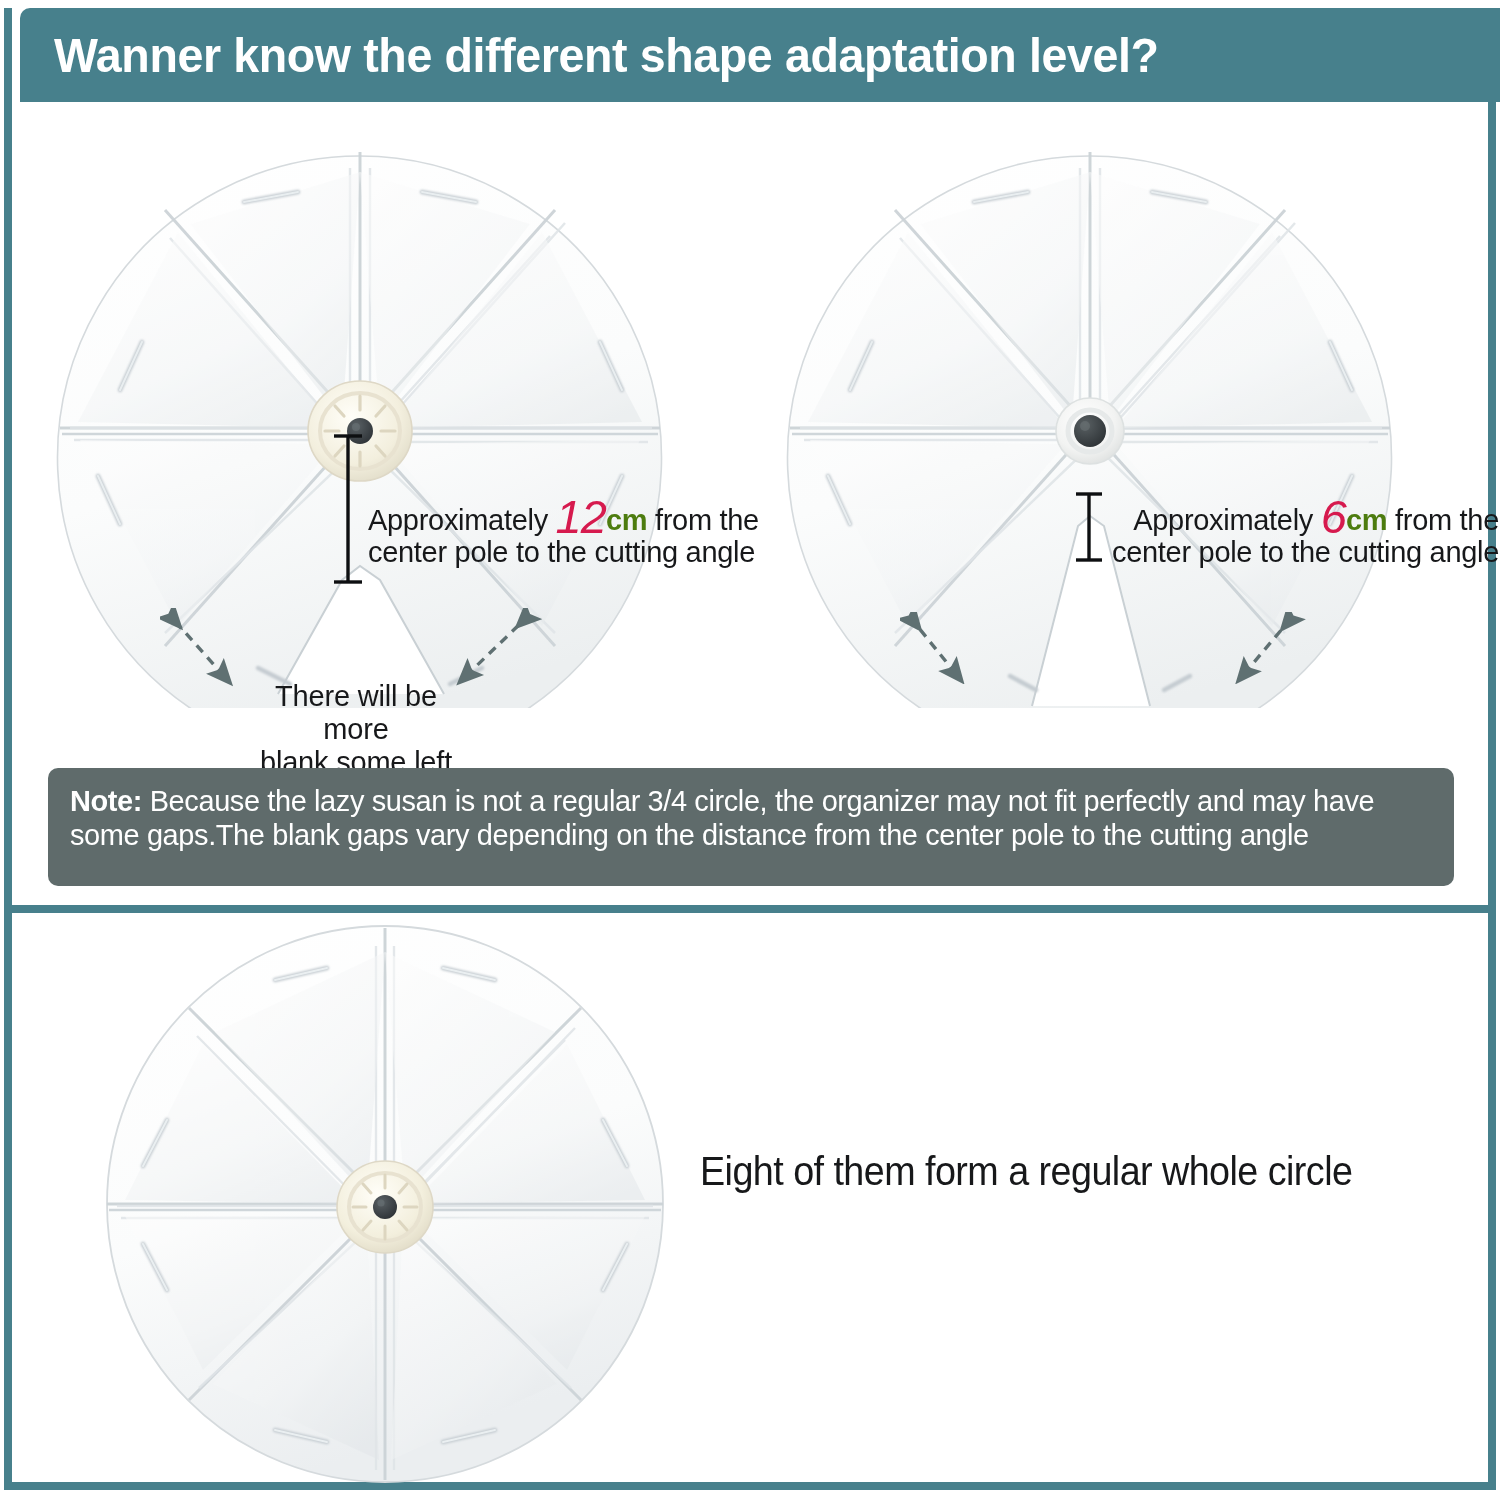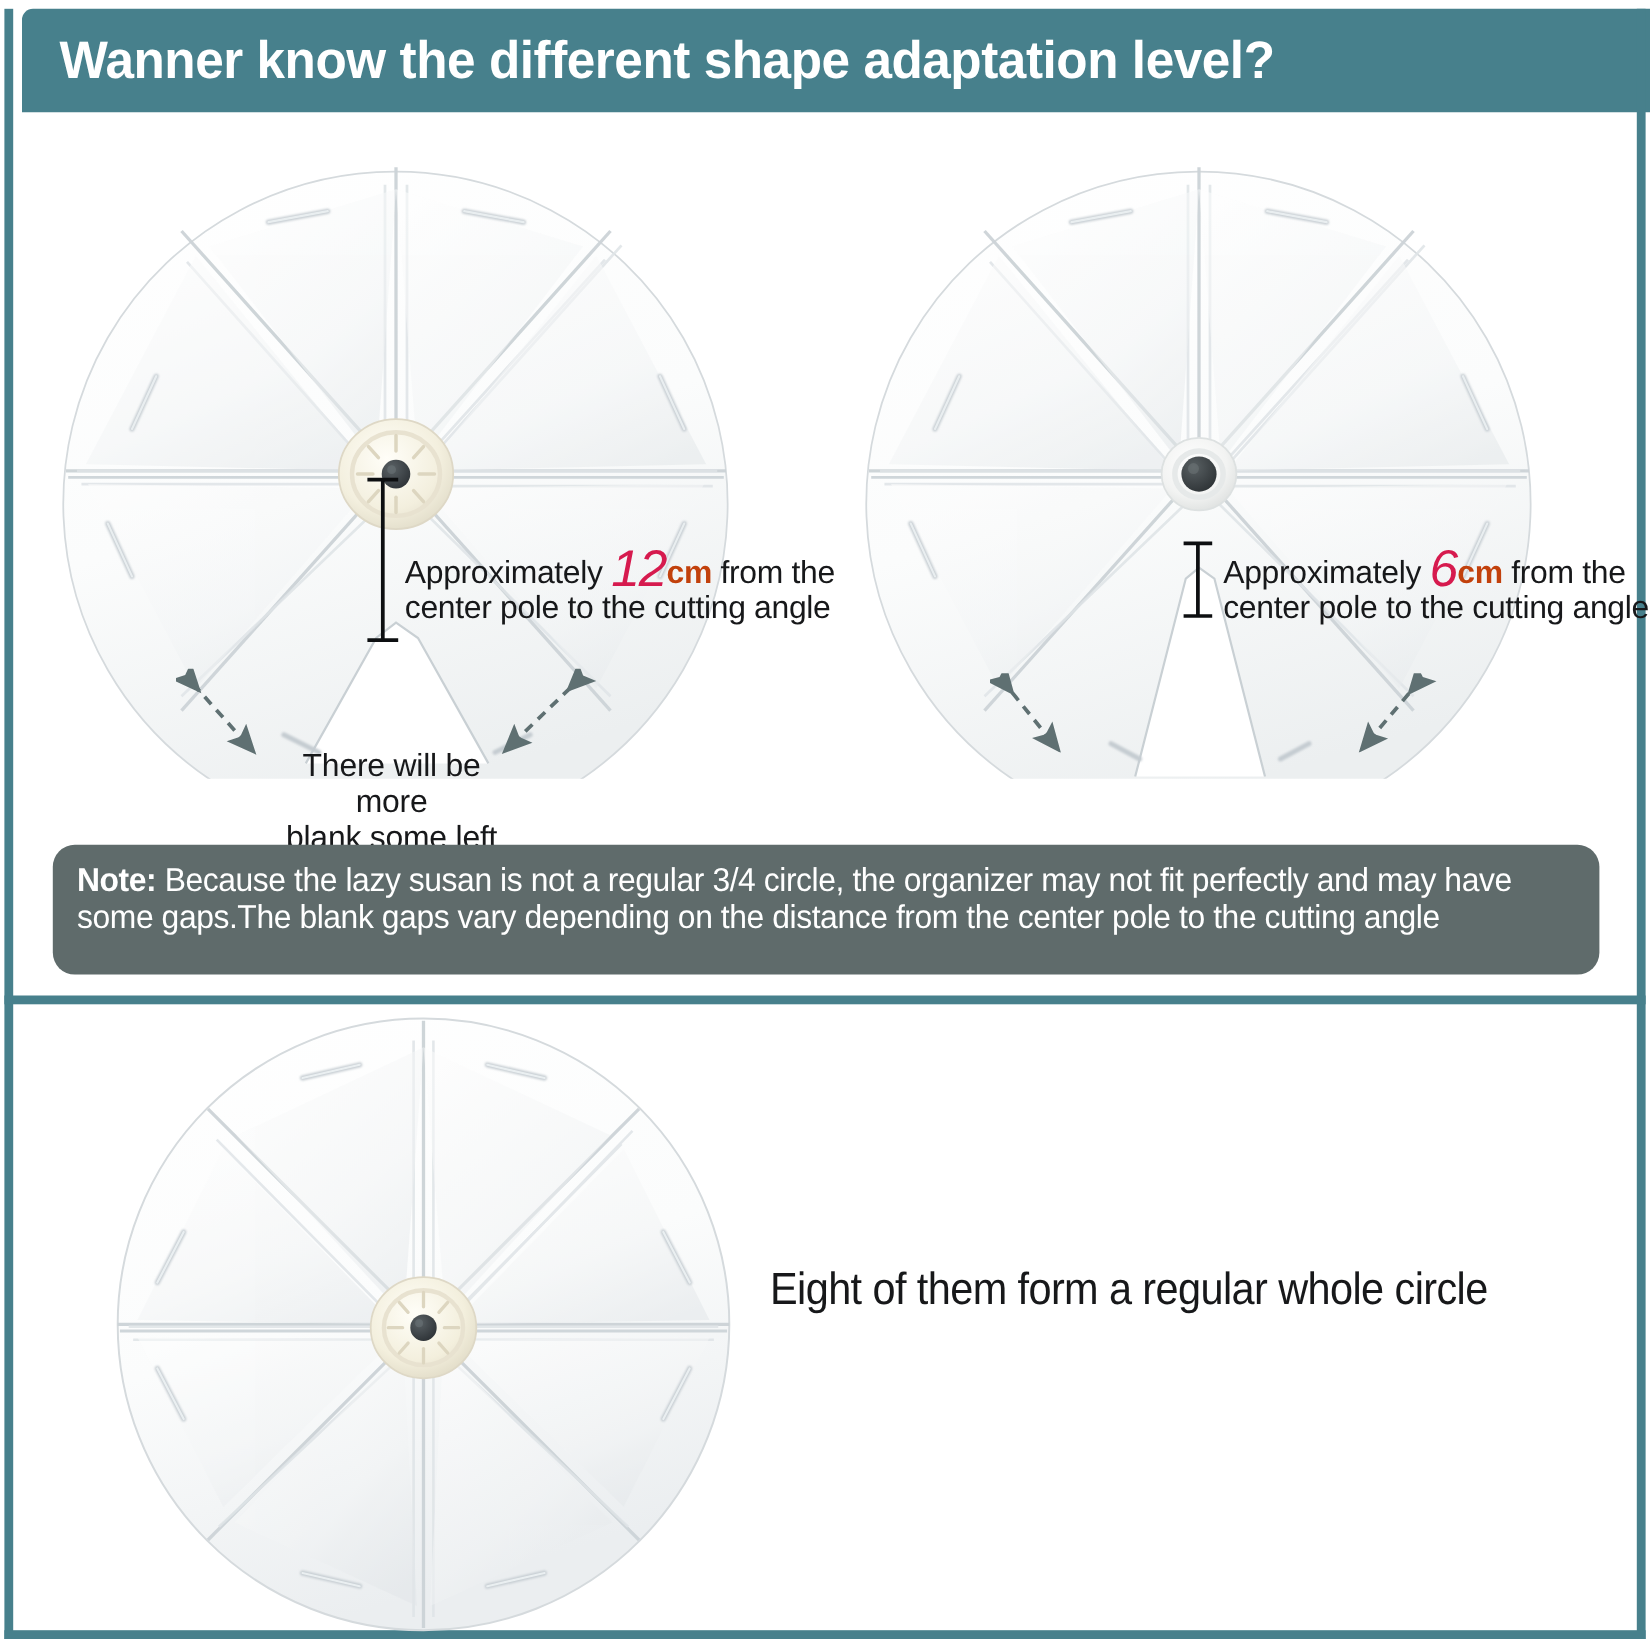--- a/index.html
+++ b/index.html
@@ -71,21 +71,21 @@
   .annot .big-num {
     color: #d61a4e;
     font-size: 47px;
     font-weight: 400;
     font-style: italic;
     line-height: 0.8;
     vertical-align: -3px;
     letter-spacing: -1px;
   }
   .annot .unit {
-    color: #c2410c;
+    color: #4d7c0f;
     font-size: 29px;
     font-weight: 600;
   }
 
   .caption {
     position: absolute;
     color: #17181a;
     font-size: 29px;
     line-height: 1.14;
     text-align: center;
@@ -94,21 +94,21 @@
   }
 
   
   .note-box {
     position: absolute;
     left: 48px;
     top: 768px;
     width: 1406px;
     height: 118px;
     background: #5f6b6b;
-    border-radius: 20px;
+    border-radius: 10px;
     box-sizing: border-box;
     padding: 16px 22px 26px 22px;
   }
   .note-text {
     color: #ffffff;
     font-size: 30px;
     line-height: 1.12;
     font-family: "Liberation Sans", sans-serif;
     letter-spacing: -0.4px;
     transform: scaleX(0.965);
@@ -392,21 +392,21 @@
       </g>
     </svg>
   </div>
 
   <svg class="diagram" style="left:1072px; top:488px;" width="34" height="80">
     <line x1="17" y1="6" x2="17" y2="72" stroke="#0d0f11" stroke-width="3.4"></line>
     <line x1="4" y1="6" x2="30" y2="6" stroke="#0d0f11" stroke-width="3.4"></line>
     <line x1="4" y1="72" x2="30" y2="72" stroke="#0d0f11" stroke-width="3.4"></line>
   </svg>
 
-  <div class="annot" style="left:1112px; top:498px;">
+  <div class="annot" style="left:1112px; top:498px;text-align:right;">
     <div>
       <span>Approximately </span><span class="big-num">6</span><span class="unit">cm</span><span> from the</span>
     </div>
     <div>center pole to the cutting angle</div>
   </div>
 
   <svg class="diagram" style="left:900px; top:612px;" width="80" height="72">
     <defs>
       <marker id="arrE" markerWidth="9" markerHeight="9" refX="4.5" refY="4.5" orient="auto">
         <path d="M 0.5 4.5 L 8.5 1 L 7 4.5 L 8.5 8 Z" fill="#5f7072"></path>

